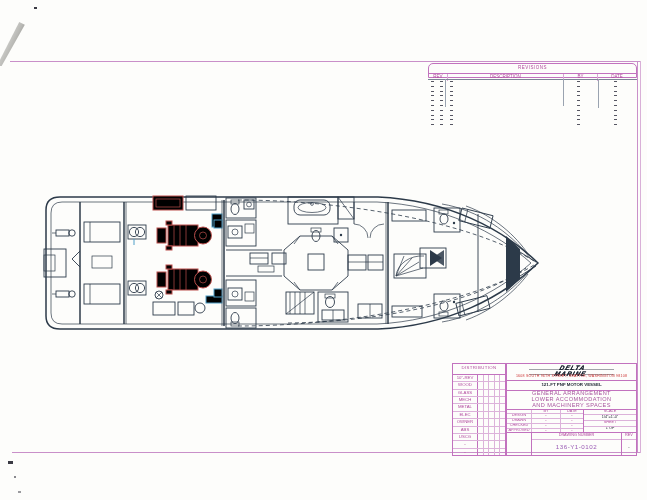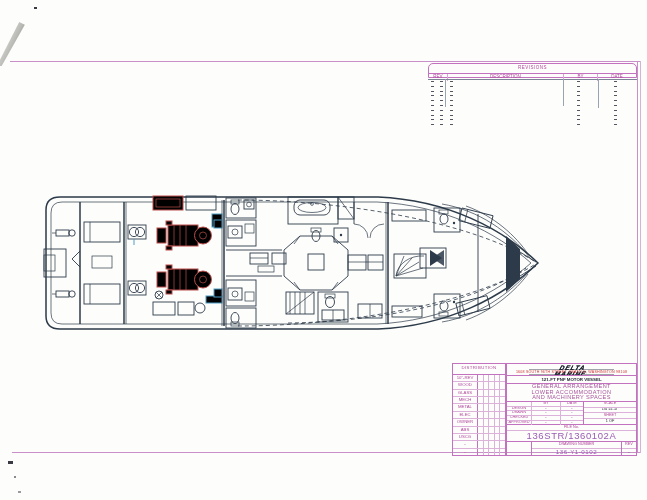--- a/index.html
+++ b/index.html
@@ -485,24 +485,20 @@
         <div class="so-c3">-</div>
       </div>
     </div>
     <div class="so-right">
       <div>SCALE</div>
       <div class="so-scale-val">1/4"=1'-0"</div>
       <div>SHEET</div>
       <div class="so-scale-val">1 OF</div>
     </div>
   </div>
-  <div class="filebox">
-    <div class="file-label">FILE No.</div>
-    <div class="file-value">136STR/1360102A</div>
-  </div>
   <div class="dwgbox">
     <div class="dwg-spacer"></div>
     <div class="dwg-mid">
       <div class="dwg-label">DRAWING NUMBER</div>
       <div class="dwg-value">136-Y1-0102</div>
     </div>
     <div class="dwg-rev">
       <div class="r1">REV</div>
       <div class="r2">-</div>
     </div>

